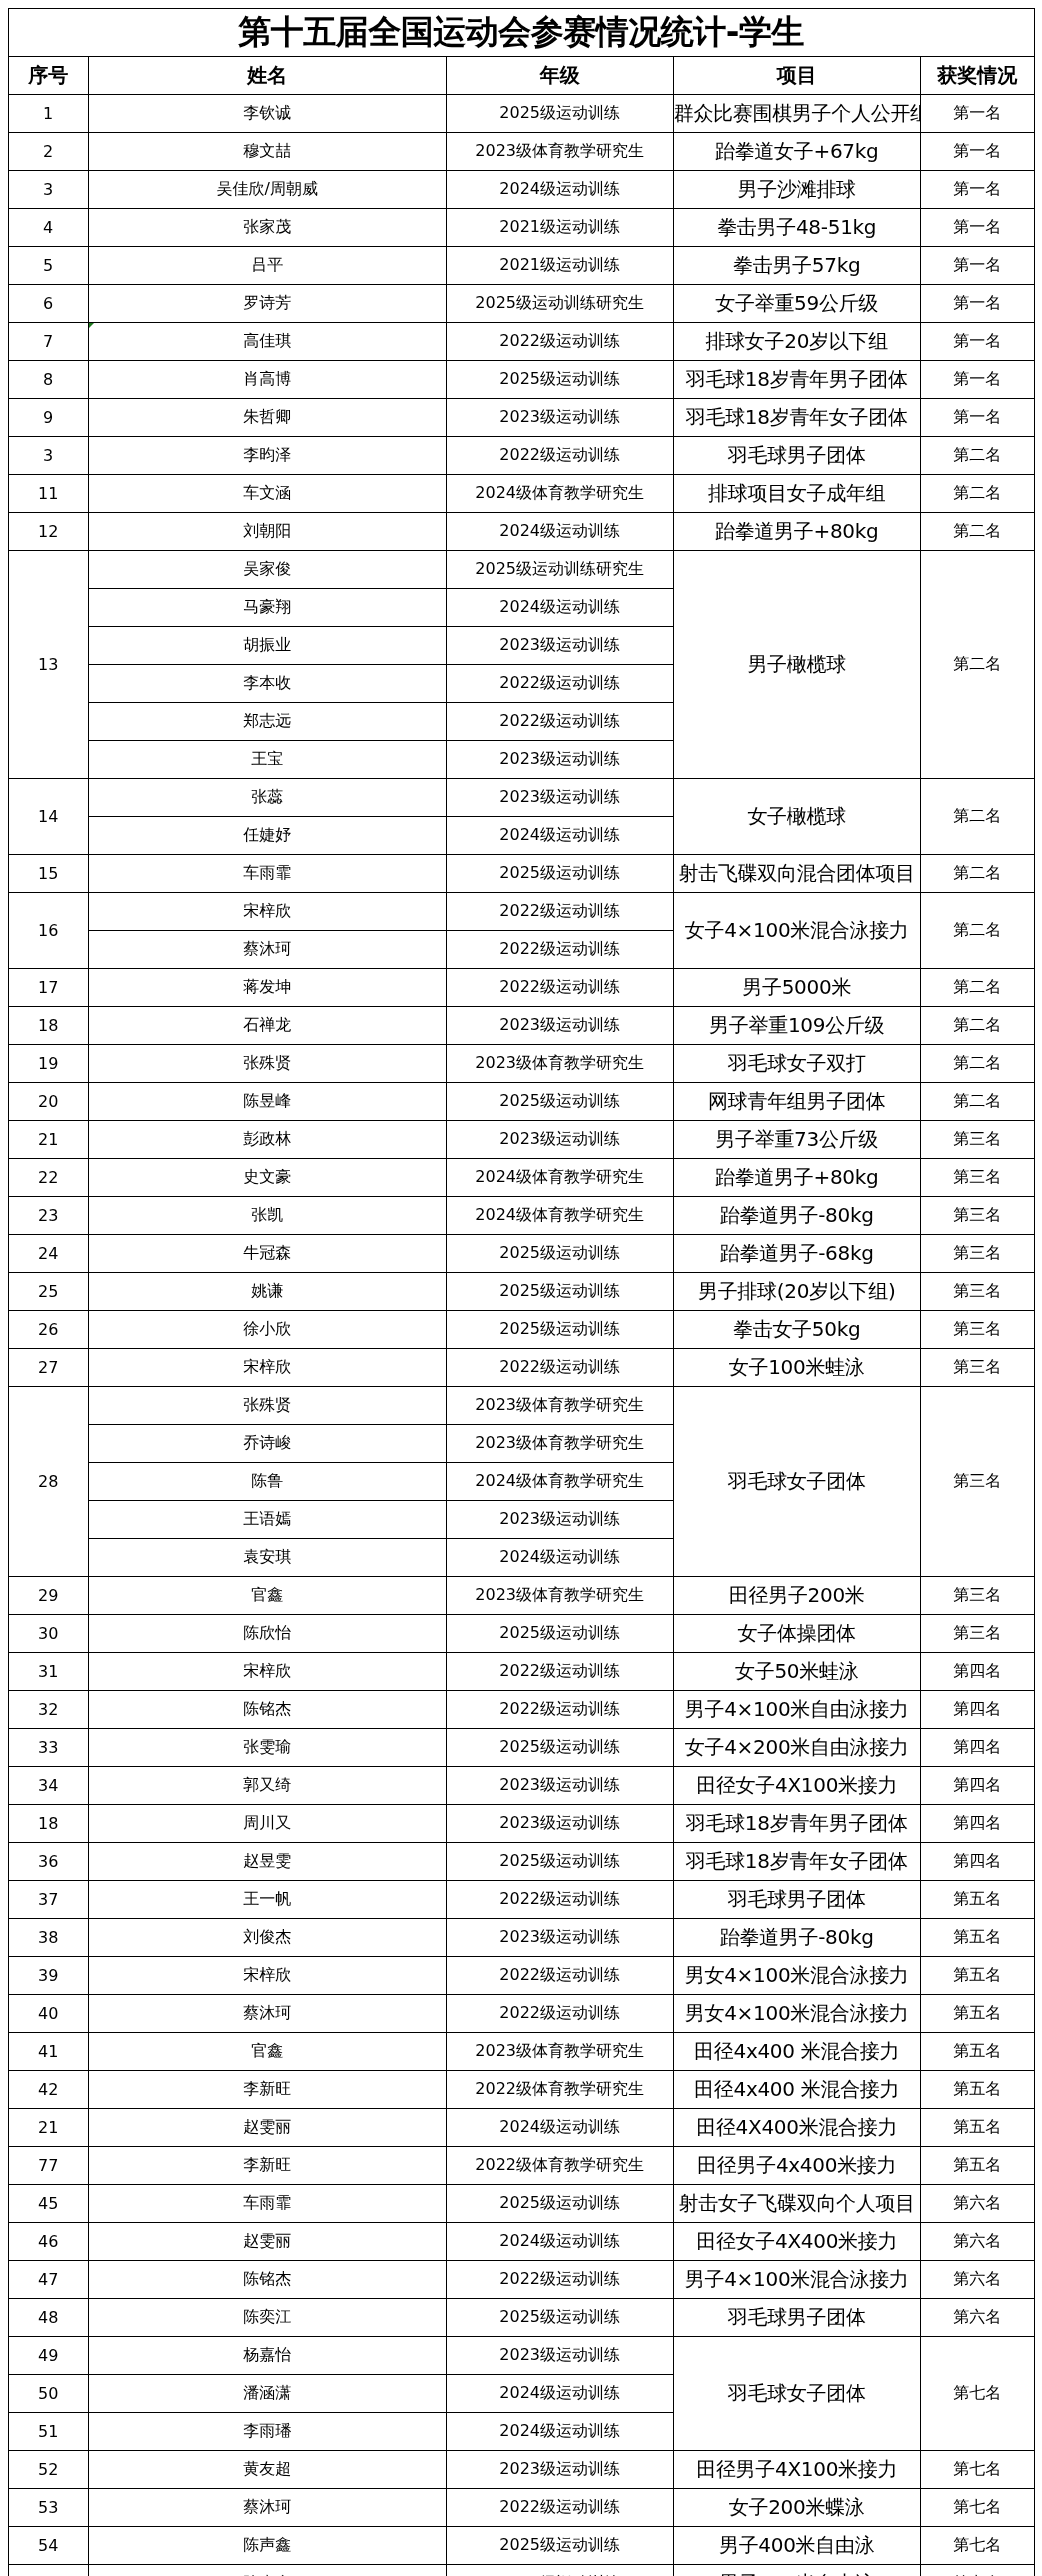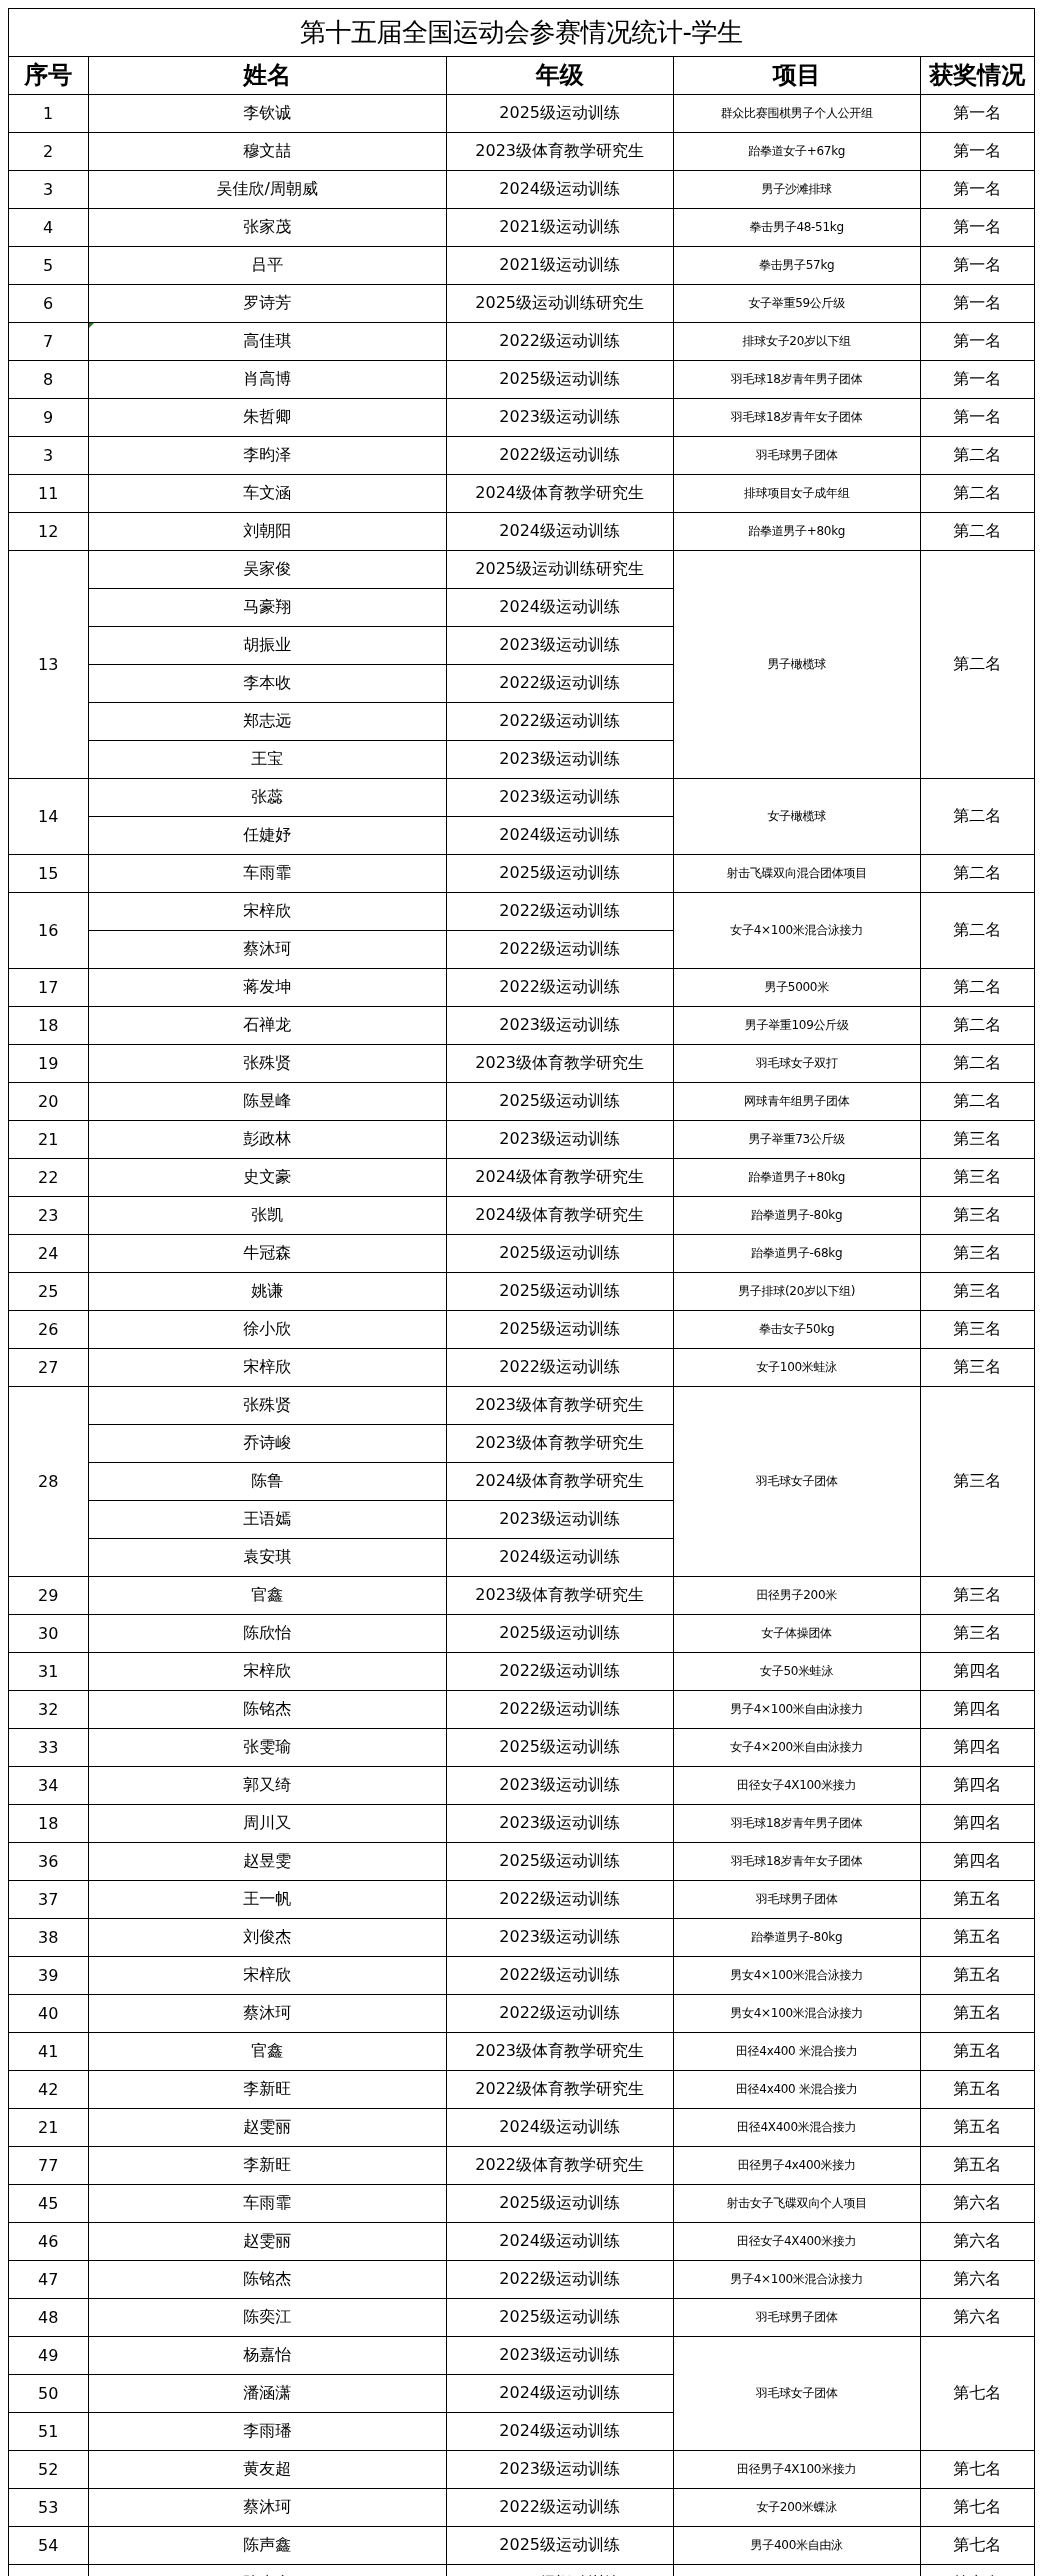--- a/index.html
+++ b/index.html
@@ -6,24 +6,24 @@
   body { width: 1043px; height: 2727px; position: relative; overflow: hidden;
          font-family: "DejaVu Sans", "Liberation Sans", sans-serif; color: #000; }
   table.sheet {
     position: absolute; left: 7.7px; top: 7.7px;
     width: 1027px; border-collapse: collapse; table-layout: fixed;
   }
   table.sheet td, table.sheet th {
     border: 1px solid #000; text-align: center; vertical-align: middle;
     padding: 0; overflow: hidden; white-space: nowrap; position: relative;
   }
-  .title-cell { height: 47px; font-size: 26px; font-weight: normal; letter-spacing: -0.5px; }
-  .hdr th { height: 37px; font-size: 24px; font-weight: bold; }
+  .title-cell { height: 47px; font-size: 33px; font-weight: bold; letter-spacing: -0.5px; }
+  .hdr th { height: 37px; font-size: 20px; font-weight: bold; }
   .row td { height: 37px; font-size: 16px; font-weight: normal; }
-  .row td.proj { font-size: 12px; letter-spacing: -0.3px; }
+  .row td.proj { font-size: 20px; letter-spacing: -0.3px; }
   .c1 { width: 80px; } .c2 { width: 358px; } .c3 { width: 227px; } .c4 { width: 247px; } .c5 { width: 114px; }
   .marker {
     position: absolute; left: 0; top: 0; width: 0; height: 0;
     border-top: 5.2px solid #1f7a1f; border-right: 5.2px solid transparent;
   }
 </style>
 </head>
 <body>
 
 <table class="sheet">

